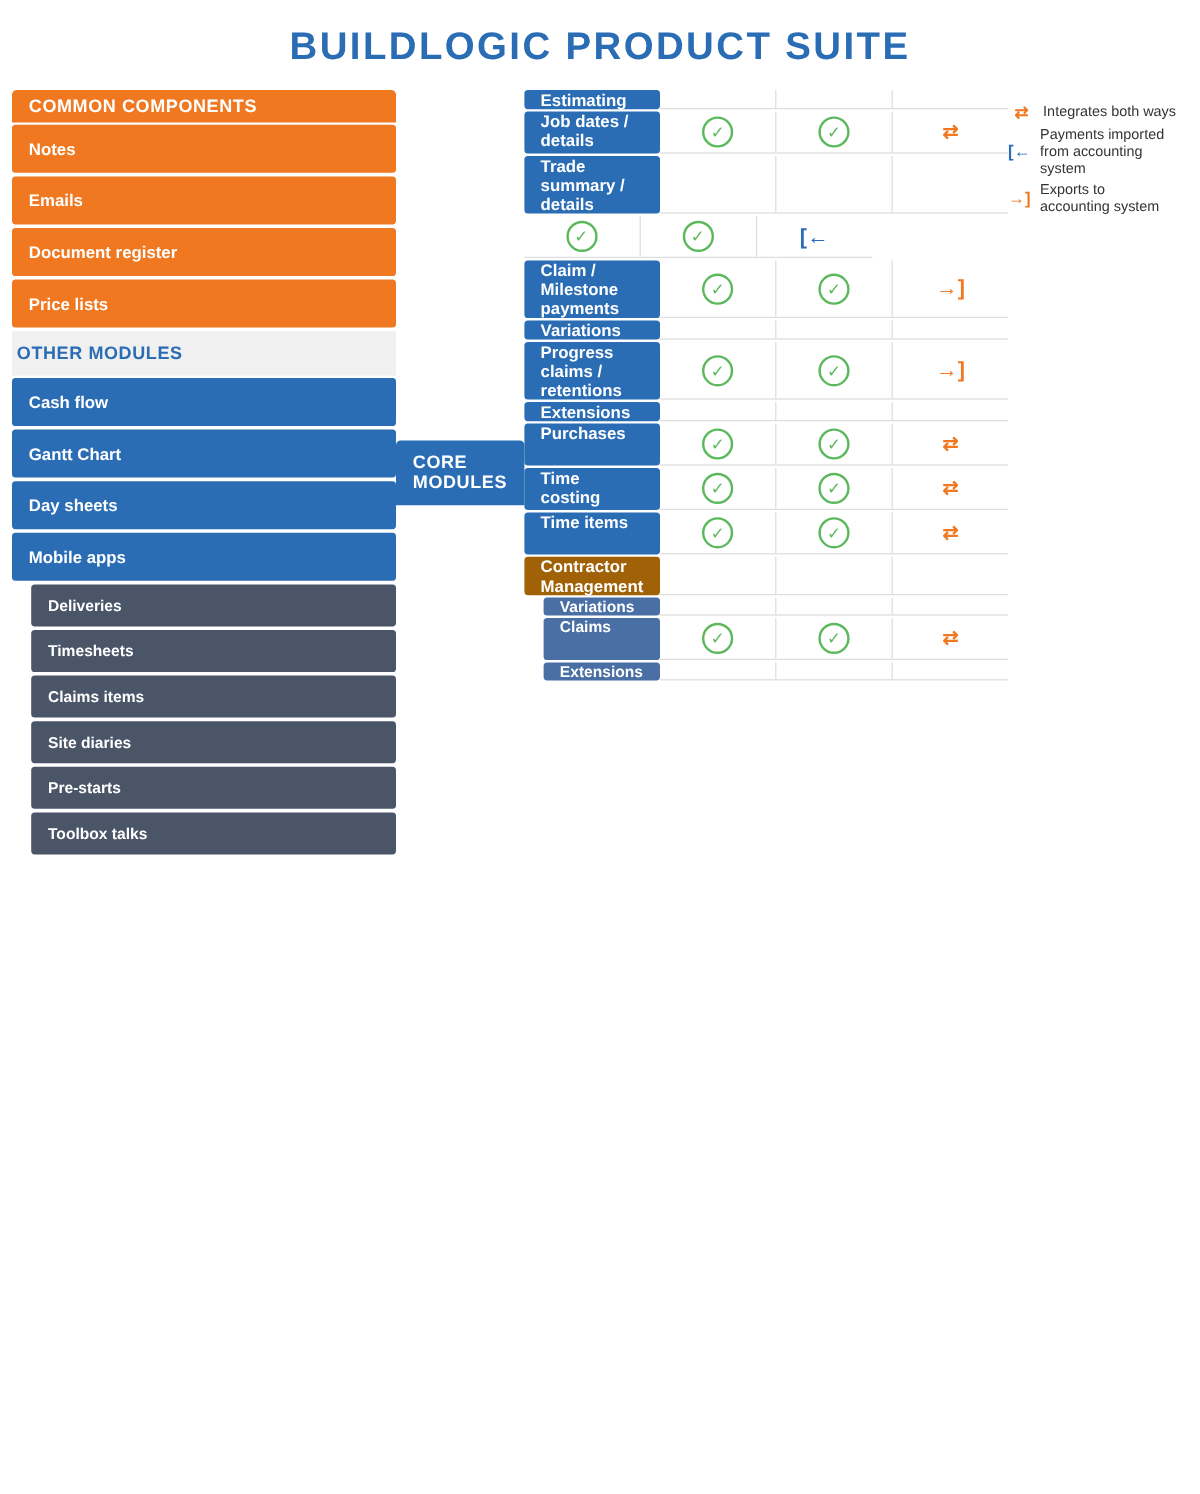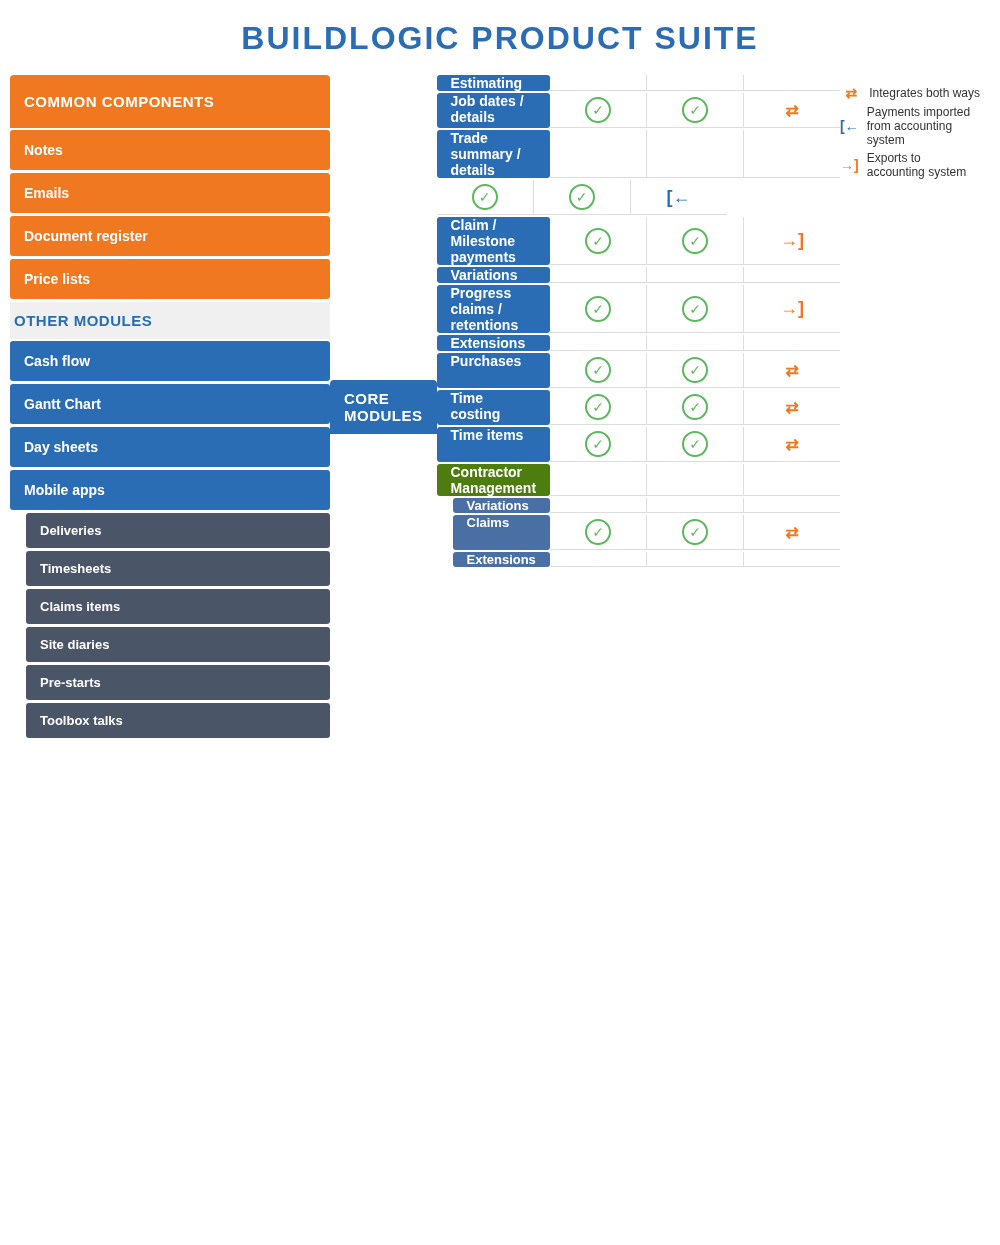--- a/index.html
+++ b/index.html
@@ -33,21 +33,21 @@
       flex-shrink: 0;
       display: flex;
       flex-direction: column;
       gap: 0;
     }
     .common-header {
       background: #f07820;
       color: #fff;
       font-weight: 800;
       font-size: 15px;
-      padding: 18px 14px;
+      padding: 5px 14px;
       border-radius: 4px 4px 0 0;
       margin-bottom: 2px;
       letter-spacing: 0.5px;
     }
     .orange-item {
       background: #f07820;
       color: #fff;
       font-weight: 700;
       font-size: 14px;
       padding: 12px 14px;
@@ -146,21 +146,21 @@
       border-radius: 3px;
       flex: 1;
     }
     .row-label.sub {
       background: #4a6fa5;
       margin-left: 16px;
       font-size: 13px;
       font-weight: 600;
     }
     .row-label.contractor-mgmt {
-      background: #4d7c0f;
+      background: #a16207;
     }
     .row-cells {
       display: flex;
       width: 290px;
       border-bottom: 1px solid #ddd;
     }
     .cell {
       flex: 1;
       display: flex;
       align-items: center;

